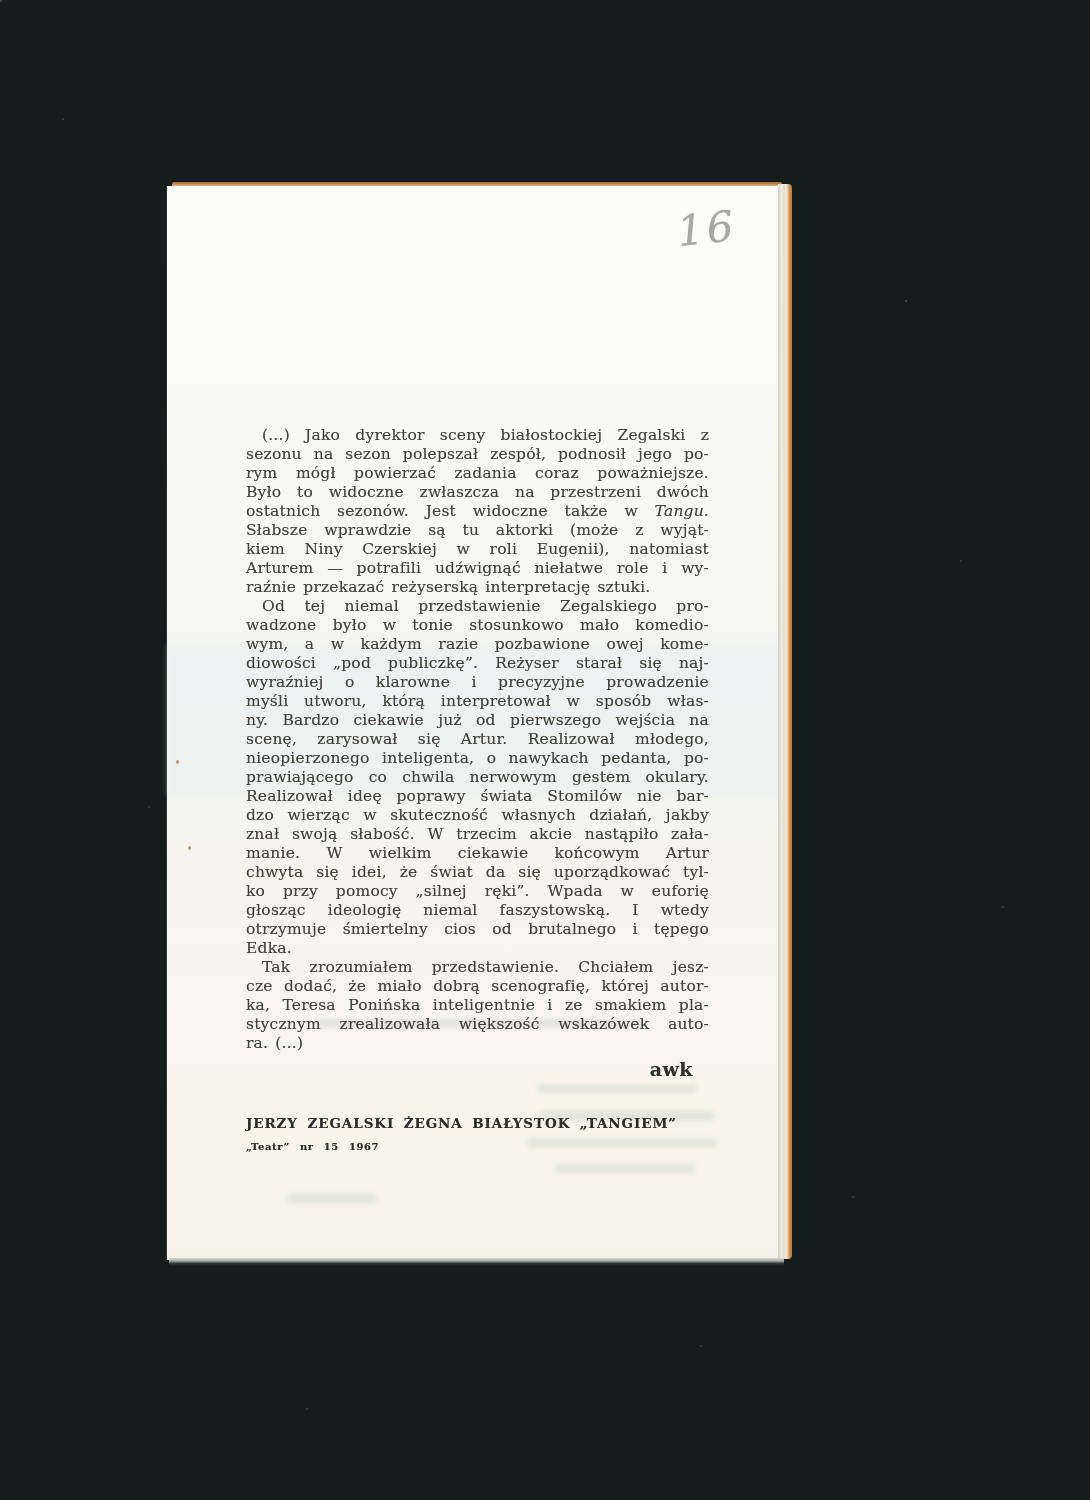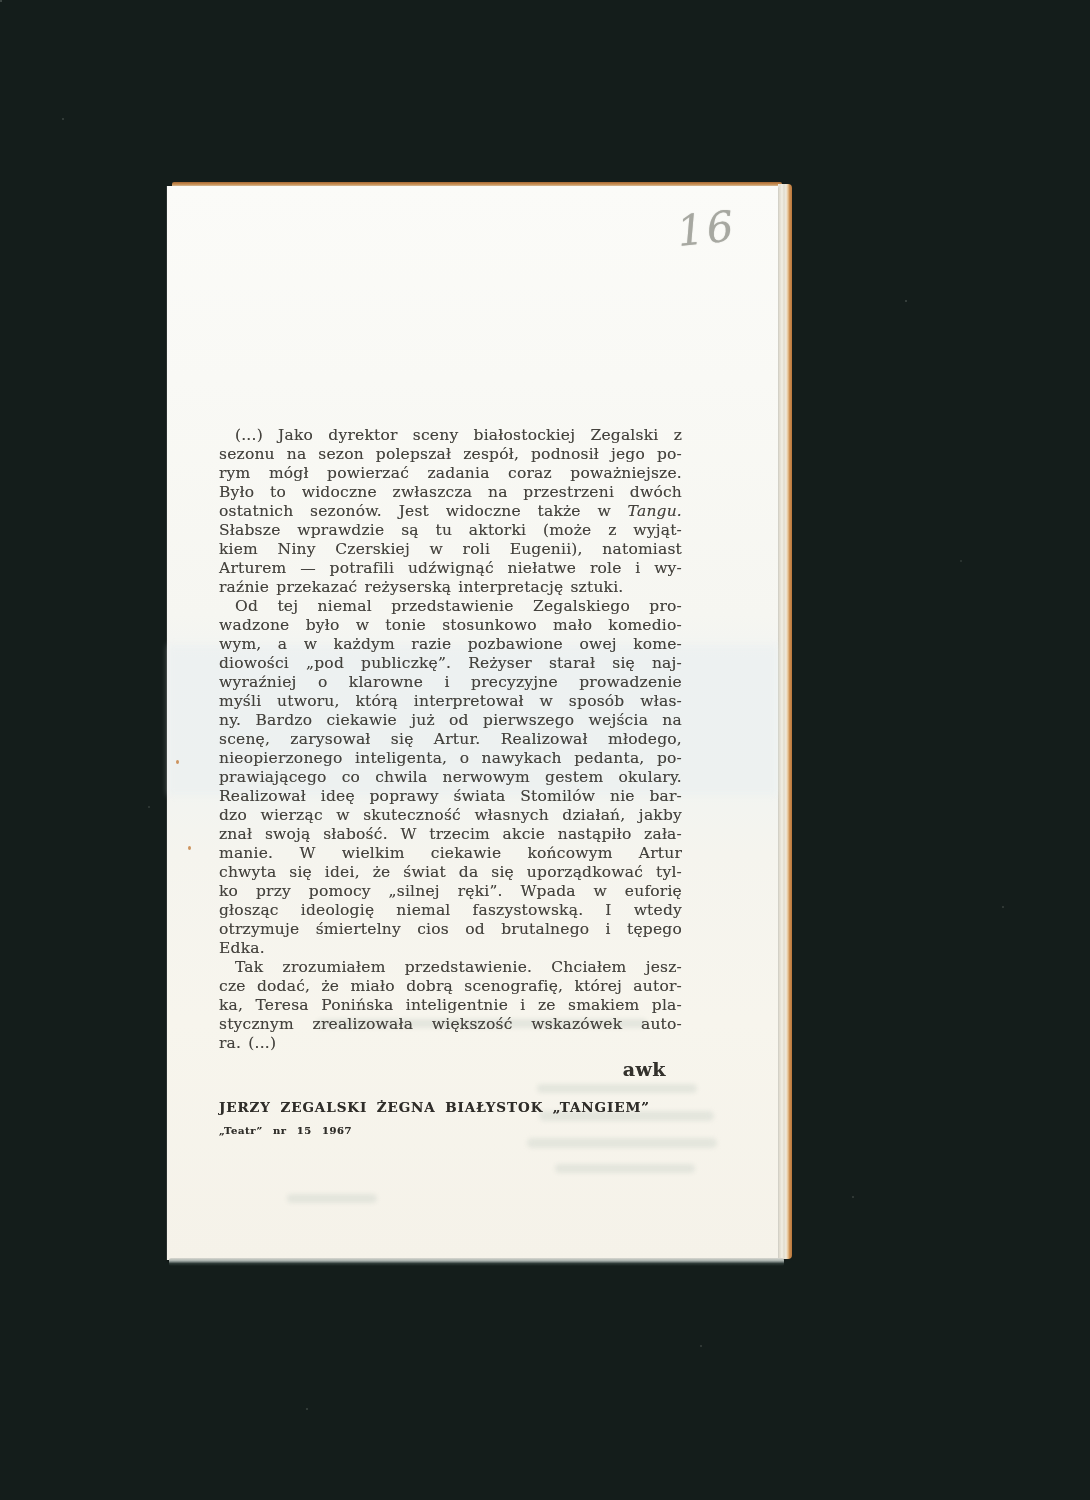--- a/index.html
+++ b/index.html
@@ -56,37 +56,37 @@
   .lf1 { left:9px;  top:574px; }
   .lf2 { left:21px; top:660px; }
 
   .pencil-number {
     position:absolute; left:510px; top:18px;
     font-style:italic; font-size:42px; color:#a7a8a1;
     transform:rotate(-6deg); letter-spacing:3px;
     text-shadow:0 0 1px rgba(167,168,161,0.6);
   }
 
-  .text-block { position:absolute; left:52px; top:240px; width:463px; color:#44423d; }
+  .text-block { position:absolute; left:79px; top:240px; width:463px; color:#44423d; }
   .tline {
     font-size:15.5px; line-height:19px; height:19px;
     text-align:justify; text-align-last:justify;
     word-spacing:2px; letter-spacing:0.2px; white-space:normal;
     text-shadow:0 0 0.5px rgba(68,66,61,0.45);
   }
   .tline.last { text-align-last:left; }
   .tline.first { text-indent:16px; }
   .ital { font-style:italic; }
 
   .byline {
     margin-top:5px; padding-right:16px; text-align:right;
     font-weight:bold; font-size:19px; color:#33312c; letter-spacing:0.5px;
     text-shadow:0 0 0.5px rgba(51,49,44,0.5);
   }
-  .footer { margin-top:16px; color:#2f2d29; }
+  .footer { margin-top:32px; color:#2f2d29; }
   .footer-line1 {
     font-weight:bold; font-size:13.5px; letter-spacing:0.9px; word-spacing:4px;
     line-height:23px; text-shadow:0 0 0.5px rgba(47,45,41,0.5);
   }
   .footer-line2 {
     font-weight:bold; font-size:10px; letter-spacing:0.6px; word-spacing:6px;
     line-height:23px; text-shadow:0 0 0.5px rgba(47,45,41,0.5);
   }
 
   

